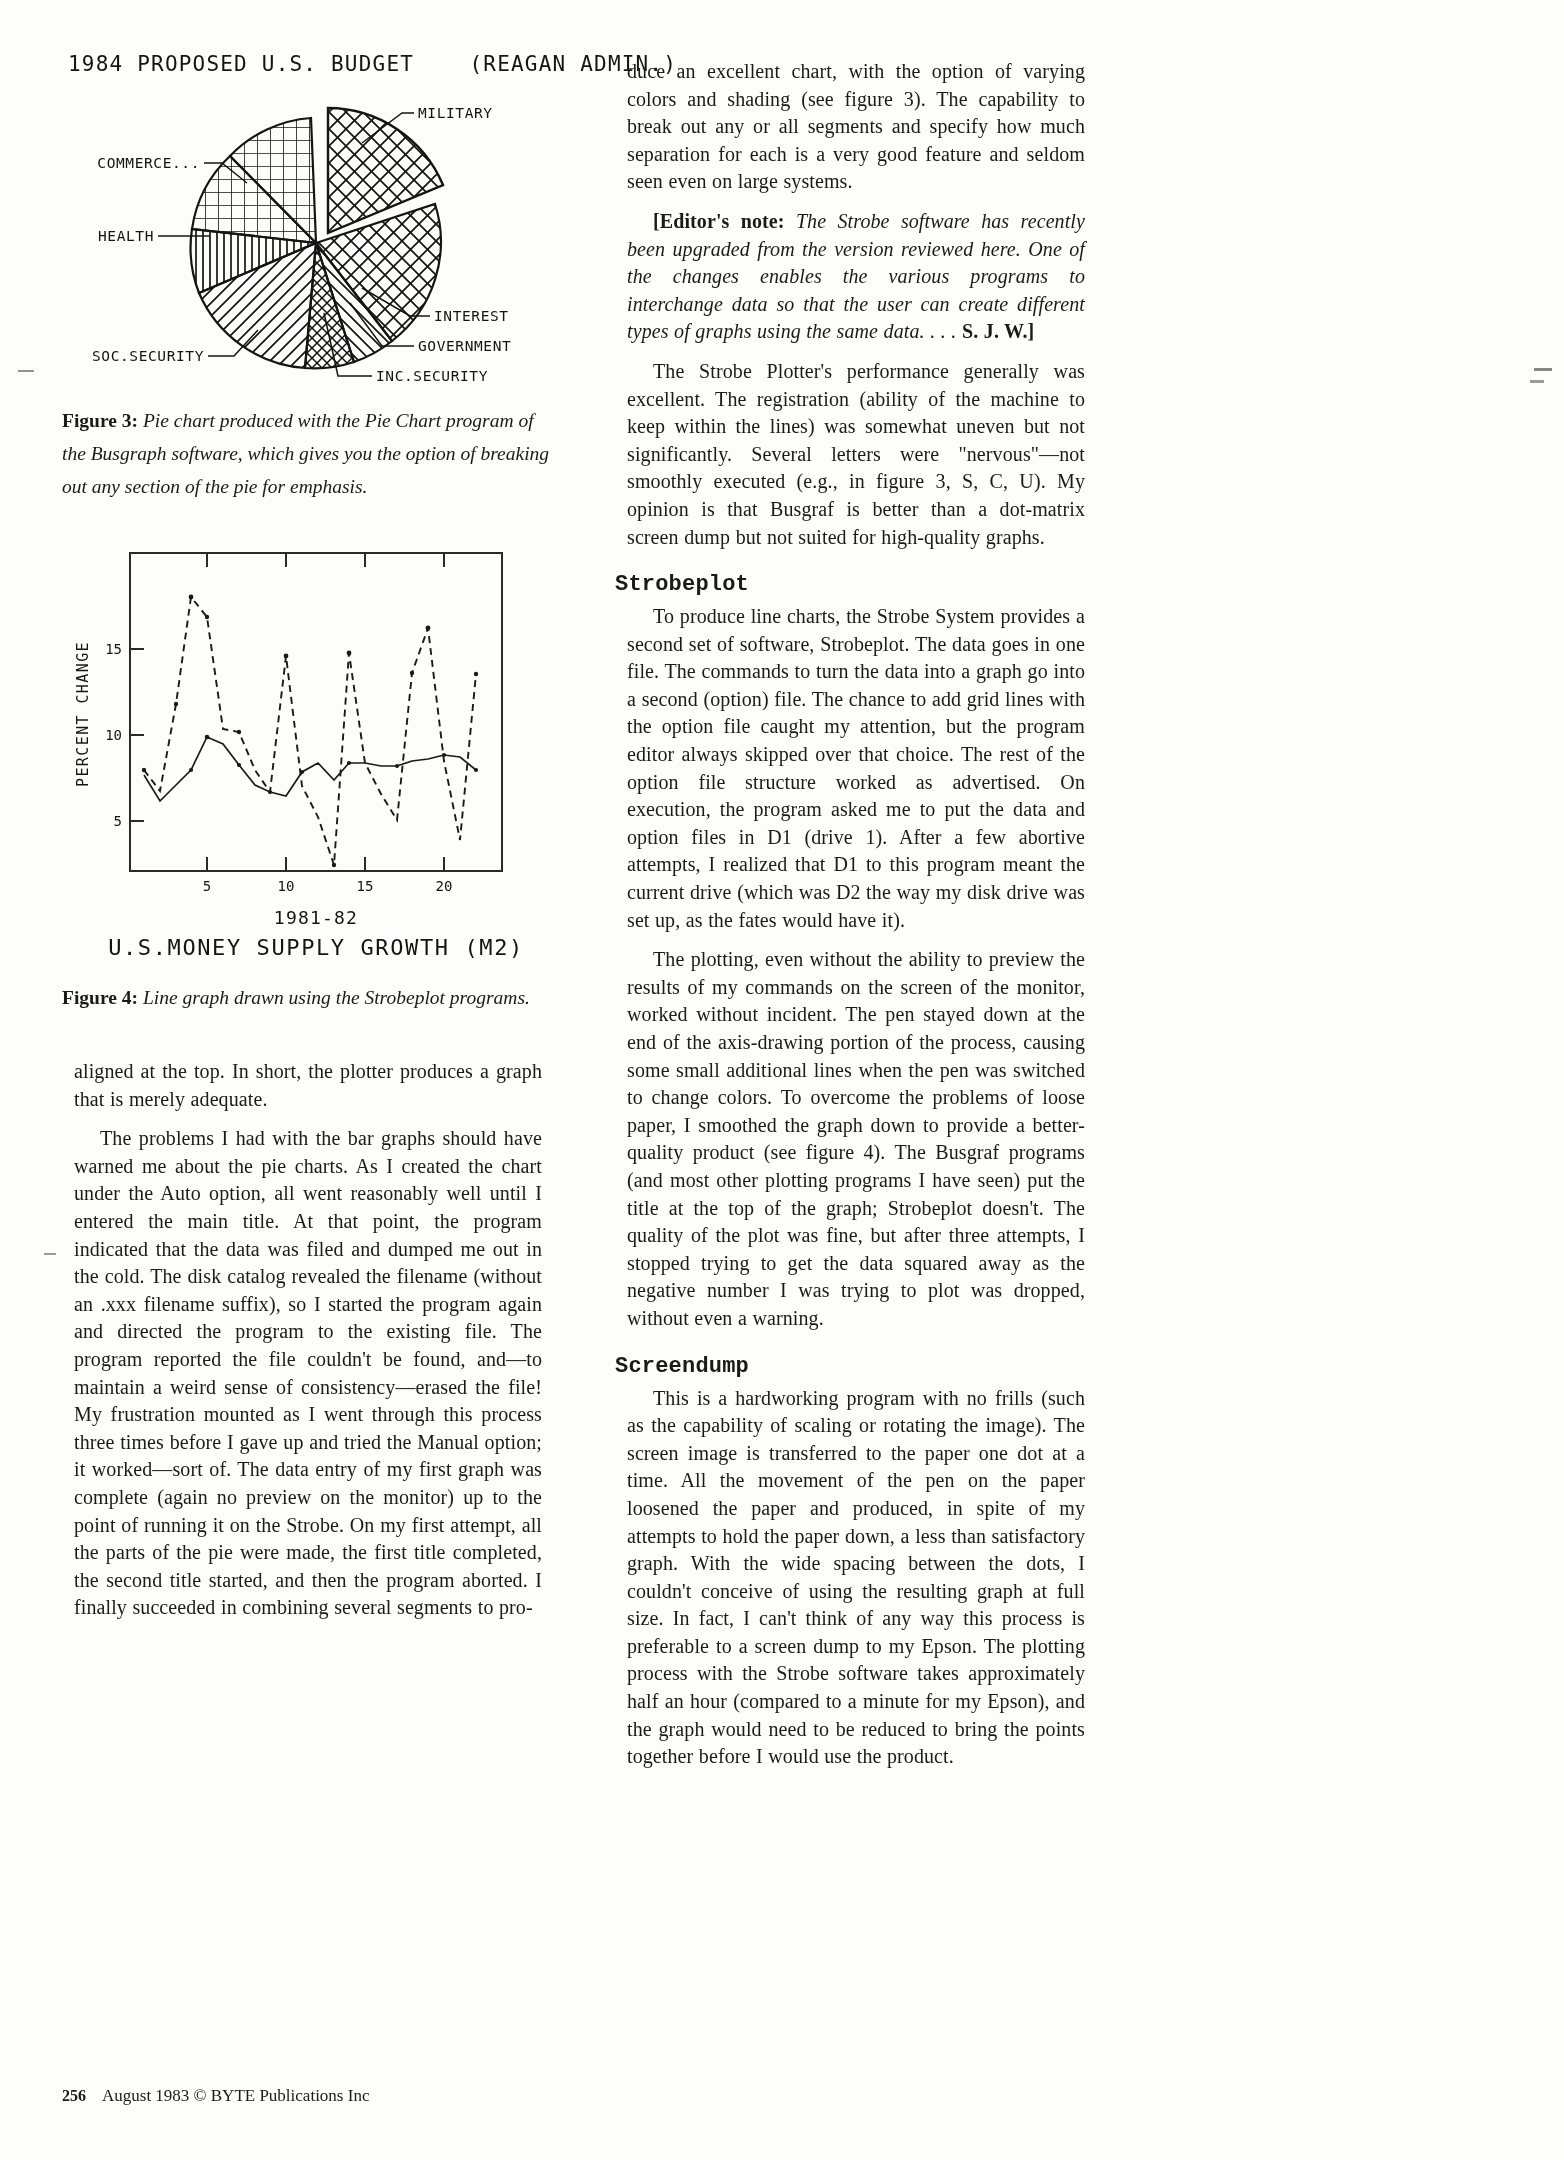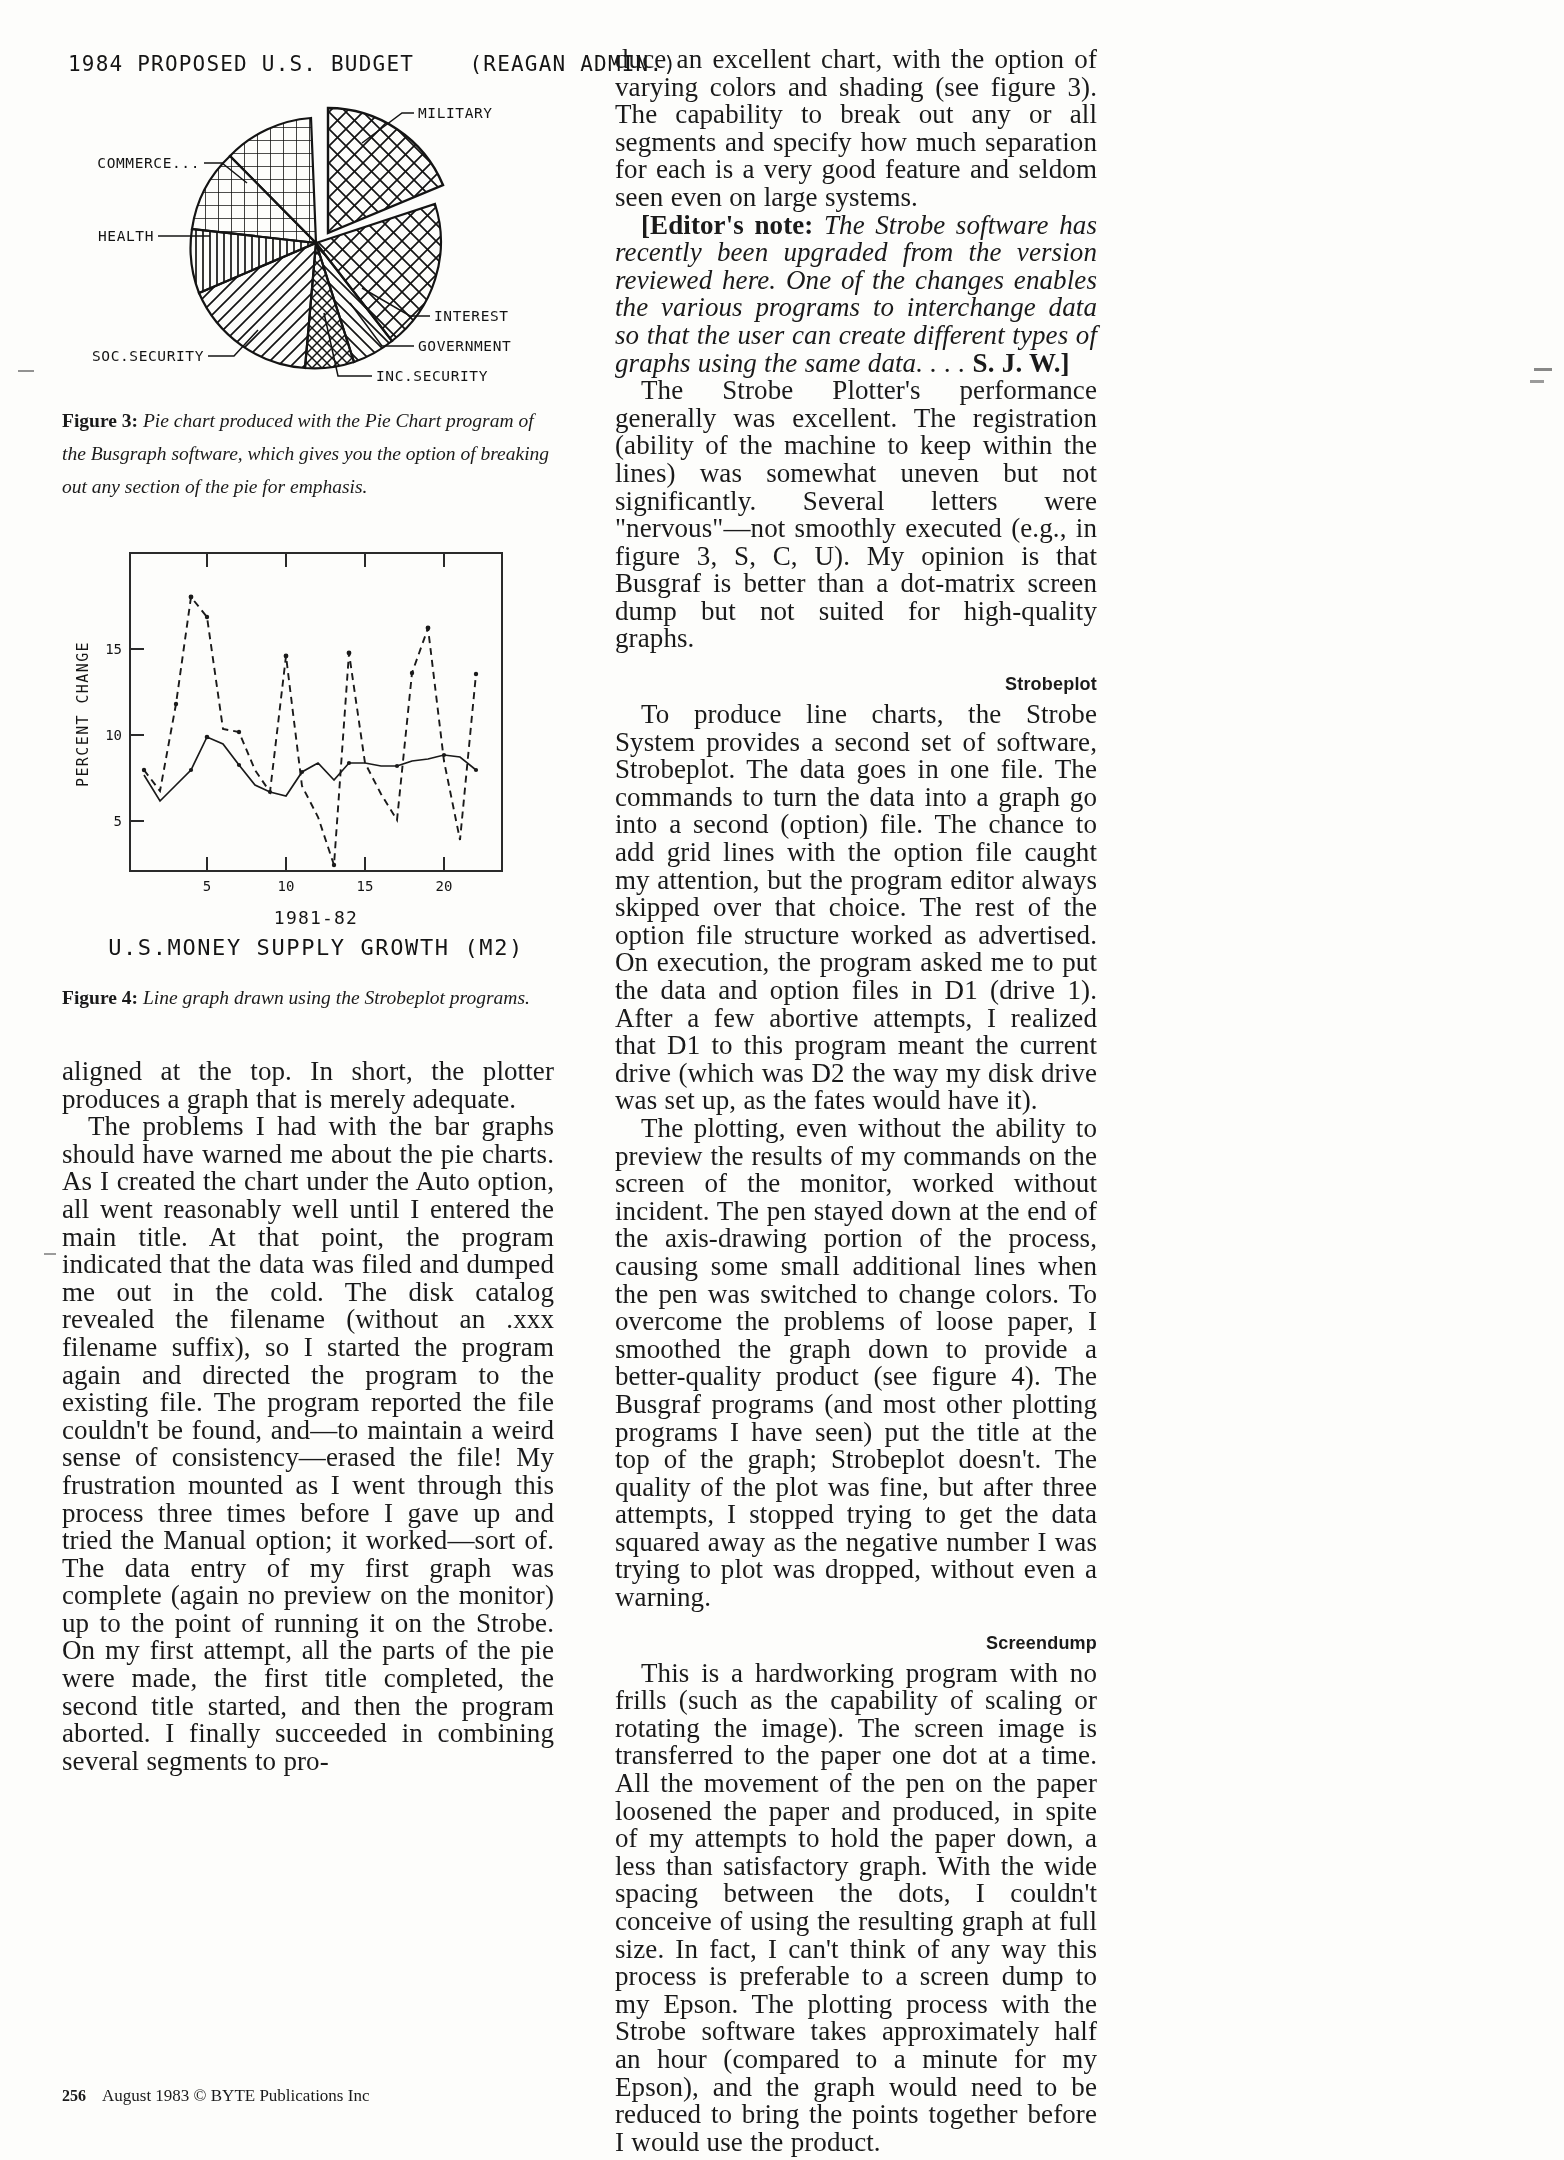--- a/index.html
+++ b/index.html
@@ -26,38 +26,37 @@
     position: absolute;
     top: 46px;
     width: 492px;
   }
   .col-left  { left: 62px; }
   .col-right { left: 615px; width: 480px; }
 
   .col-right.wide { width: 482px; }
 
   p.body {
-    margin: 0;
-    font-size: 27px;
+    margin: 12px;
+    font-size: 20px;
     line-height: 27.6px;
     text-align: justify;
     text-indent: 26px;
     font-family: "Liberation Serif", serif;
     letter-spacing: 0.1px;
     word-spacing: 0.4px;
   }
   p.body.noindent { text-indent: 0; }
 
   h2.section {
     margin: 21px 0 0 0;
-    font-size: 18px;
+    font-size: 22px;
     font-weight: bold;
-    font-family: Liberation Sans, sans-serif;
+    font-family: Liberation Mono, monospace;
     letter-spacing: 0.2px;
-    text-align: right;
   }
 
   .ital { font-style: italic; }
   .bold { font-weight: bold; }
 
   
   .plot-title {
     font-family: "DejaVu Sans Mono", monospace;
     font-size: 21px;
     letter-spacing: 1.2px;

